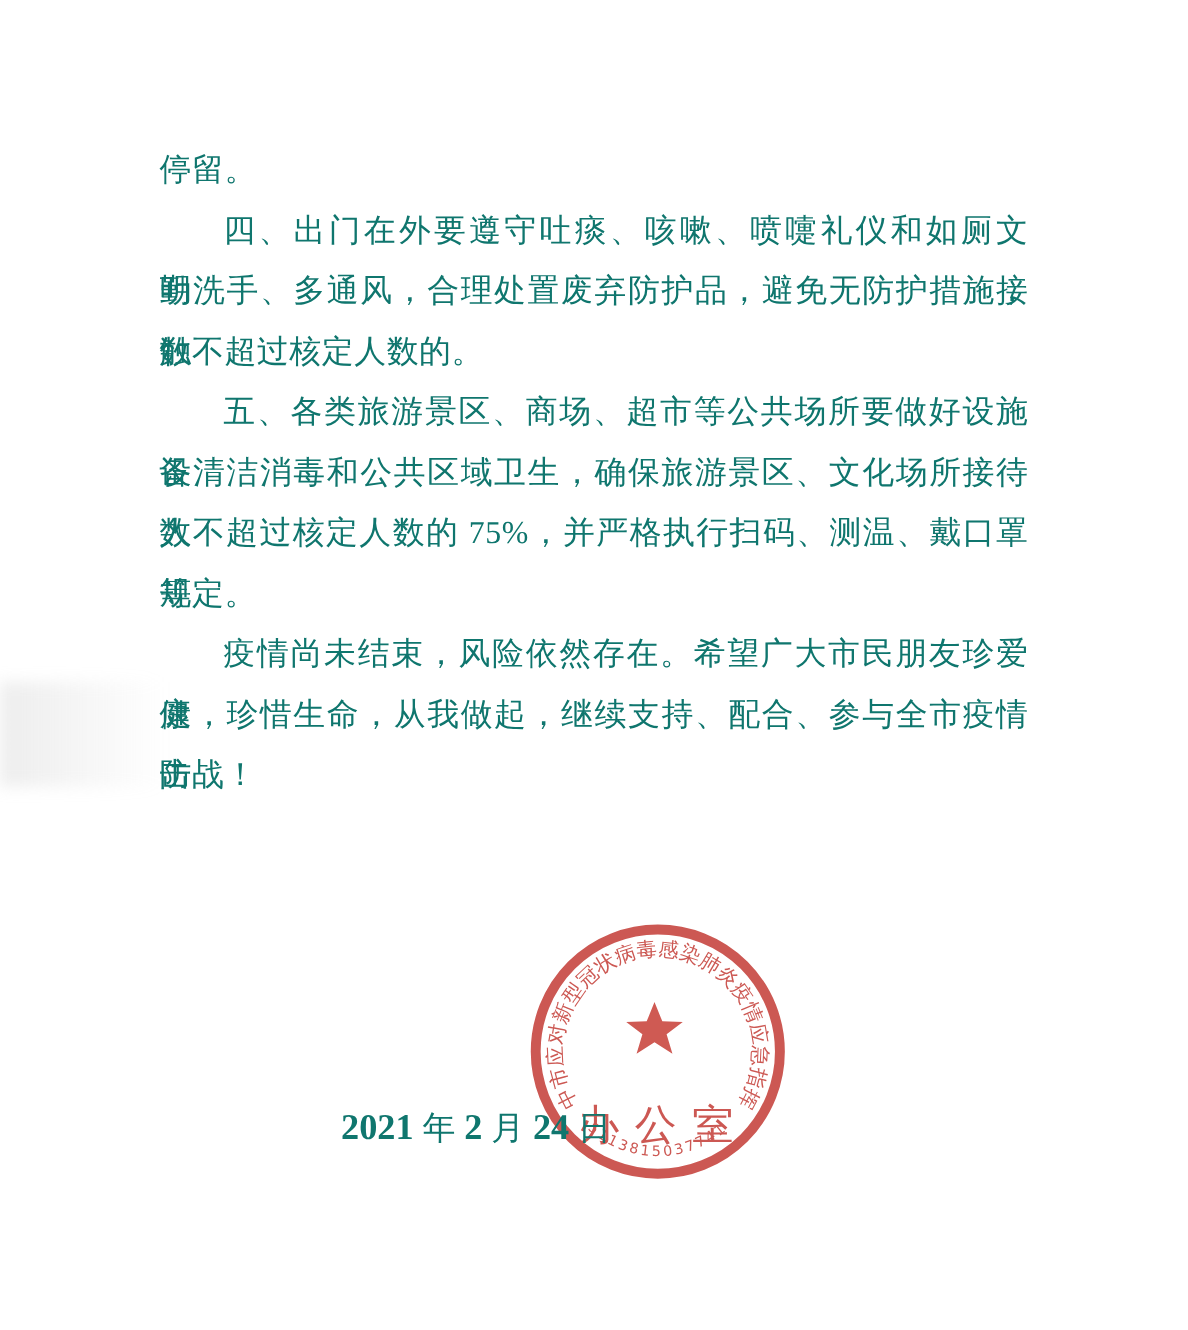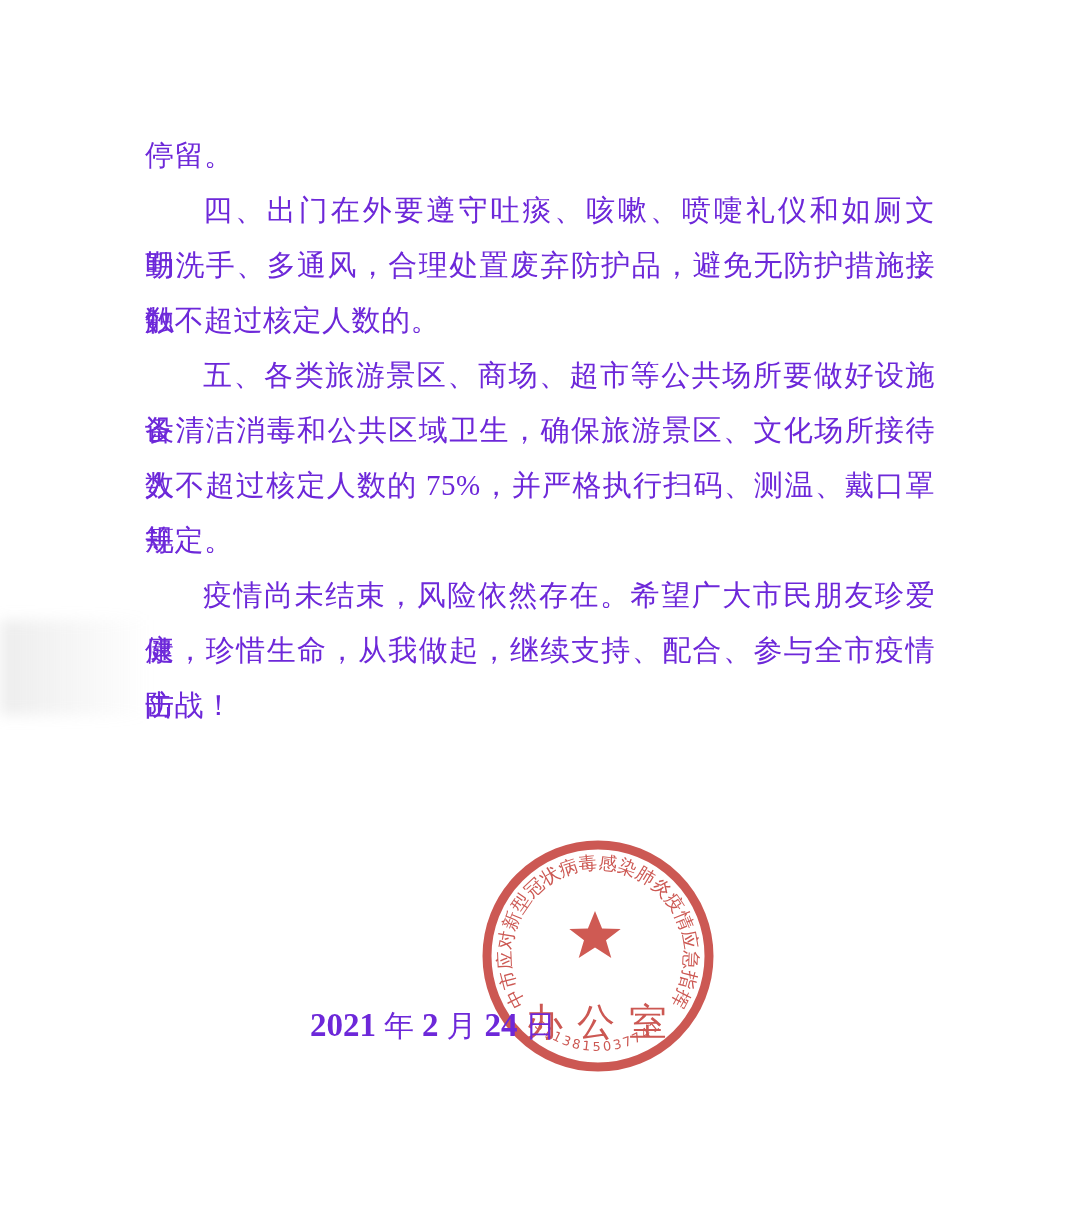--- a/index.html
+++ b/index.html
@@ -7,21 +7,21 @@
     padding: 0;
     background: #ffffff;
   }
   .page {
     position: relative;
     width: 1080px;
     height: 1209px;
     background: #ffffff;
     overflow: hidden;
     font-family: "Liberation Serif", "DejaVu Serif", serif;
-    color: #6d28d9;
+    color: #0f766e;
   }
   
   .scan-artifact {
     position: absolute;
     left: 0;
     top: 620px;
     width: 150px;
     height: 95px;
     background: linear-gradient(to right, rgba(190,190,190,0.28), rgba(190,190,190,0));
     filter: blur(7px);

